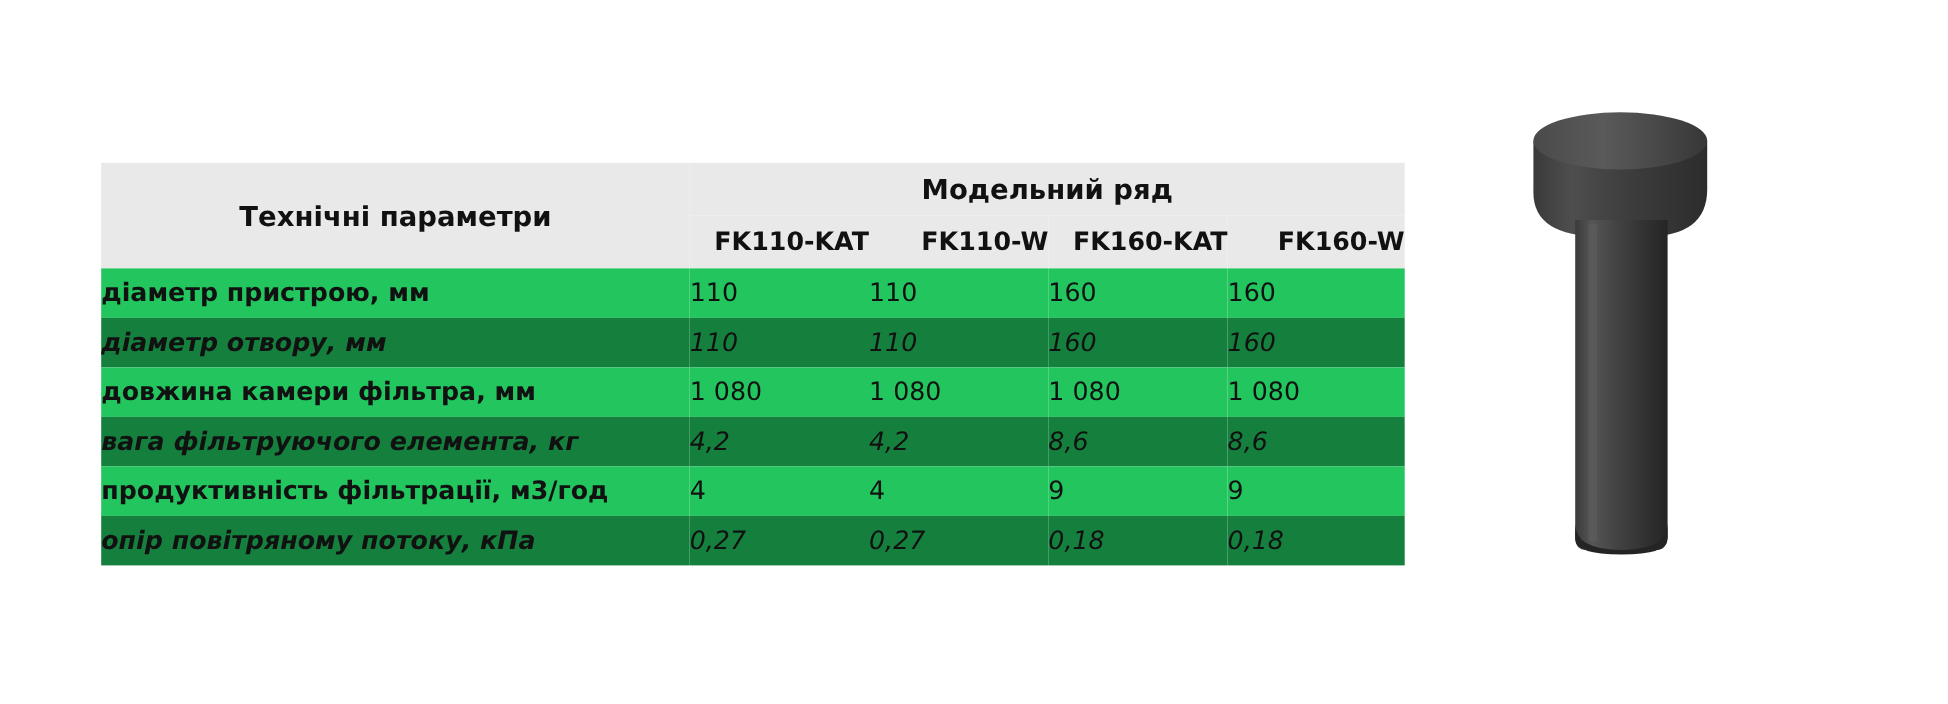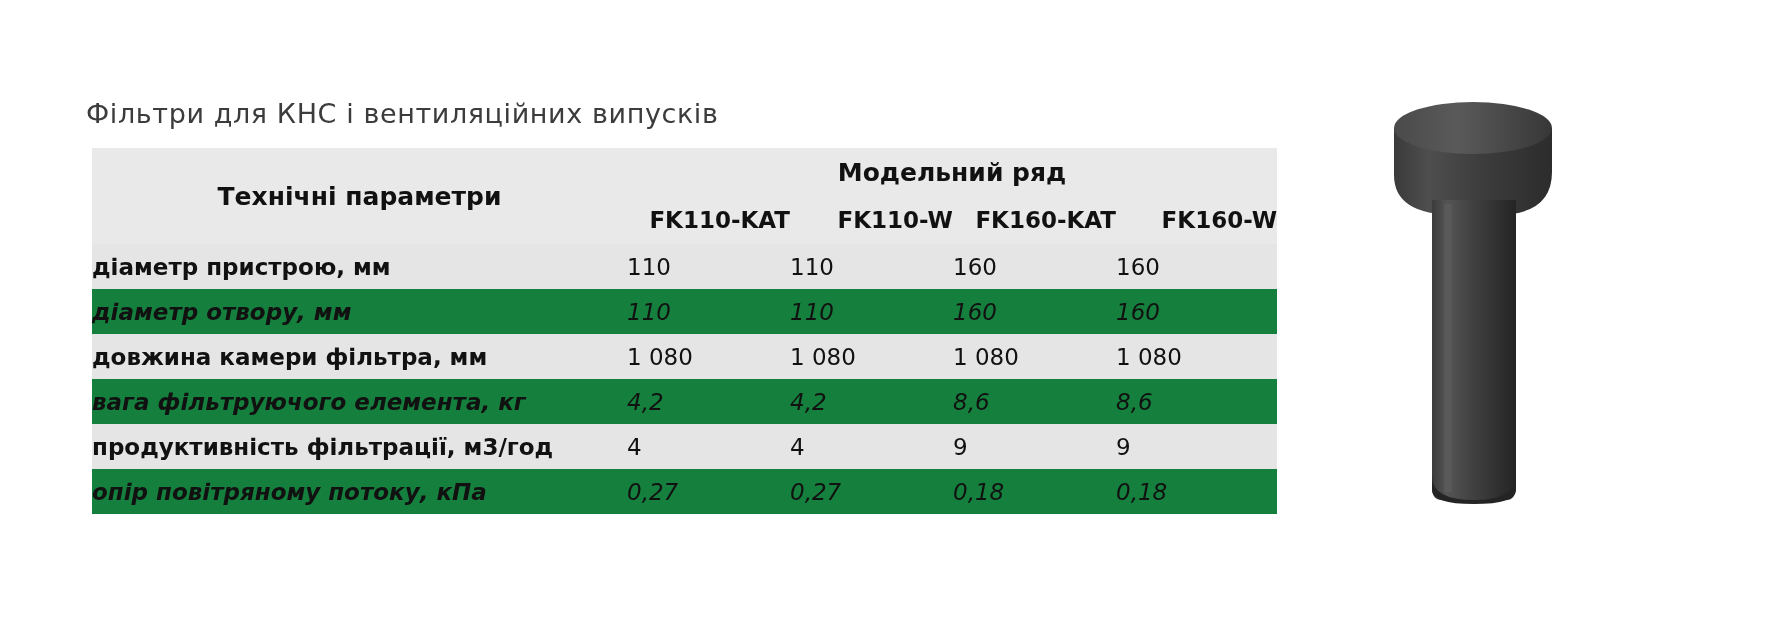--- a/index.html
+++ b/index.html
@@ -96,38 +96,37 @@
     height: 45px;
     text-align: left;
     vertical-align: middle;
   }
 
   tr.shaded td {
     background: #15803d;
     font-style: italic;
   }
   tr.plain td {
-    background: #e5e5e5;
+    background: #22c55e;
   }
 
   
   .product-image {
     position: absolute;
     left: 1356px;
     top: 80px;
     width: 320px;
     height: 440px;
   }
 </style>
 </head>
 <body>
 
 <div class="page">
 
-  <div class="doc-title">Фільтри для КНС  і вентиляційних випусків</div>
 
   <table class="spec-table">
     <colgroup>
       <col style="width:535px">
       <col style="width:163px">
       <col style="width:163px">
       <col style="width:163px">
       <col style="width:161px">
     </colgroup>
     <thead>

